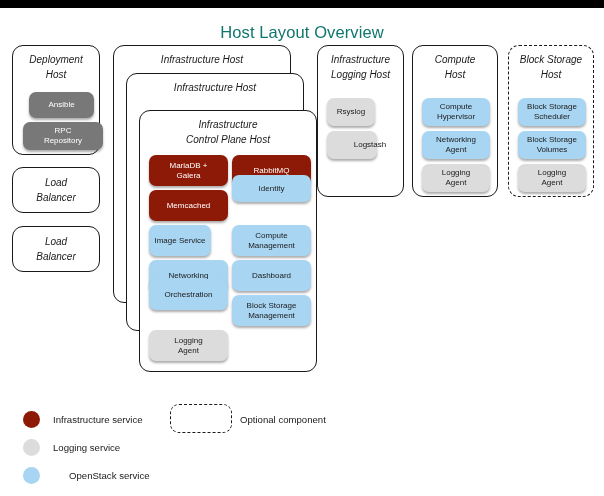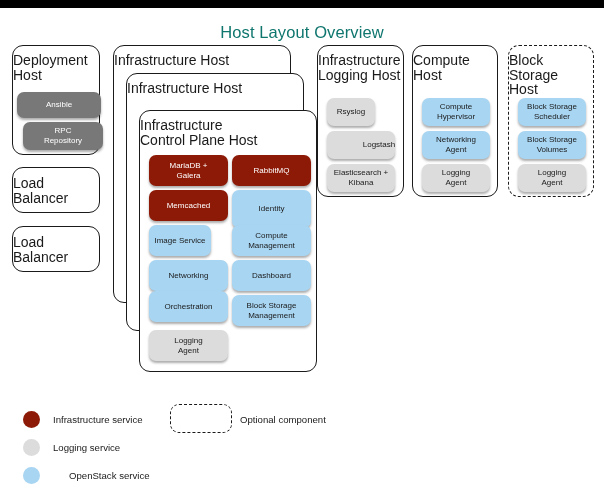--- a/index.html
+++ b/index.html
@@ -38,26 +38,27 @@
     box-sizing: border-box;
     background: #ffffff;
     border: 1.6px solid #1a1a1a;
     border-radius: 11px;
   }
   .host.dashed {
     border-style: dashed;
     border-width: 1.7px;
   }
   .host-title {
-    text-align: left;
-    font-size: 14px;
+    text-align: center;
+    font-size: 10px;
     line-height: 14.5px;
     color: #1a1a1a;
     padding-top: 7px;
     white-space: pre-line;
+    font-style: italic;
   }
 
   
   .pill {
     position: absolute;
     box-sizing: border-box;
     border-radius: 7px;
     display: flex;
     align-items: center;
     justify-content: center;
@@ -98,21 +99,21 @@
 </head>
 <body>
 
 <div id="top-bar"></div>
 
 <div id="page-title">Host Layout Overview</div>
 
 <div class="host" style="left:12px; top:45px; width:88px; height:110px;">
   <div class="host-title">Deployment
 Host</div>
-  <div class="pill deploy" style="left:4px; top:46px; width:84px; height:26px;">Ansible</div>
+  <div class="pill deploy" style="left:16px; top:46px; width:65px; height:26px;">Ansible</div>
   <div class="pill deploy" style="left:10px; top:76px; width:80px; height:28px;">RPC
 Repository</div>
 </div>
 
 <div class="host" style="left:12px; top:167px; width:88px; height:46px;">
   <div class="host-title" style="padding-top:8px;">Load
 Balancer</div>
 </div>
 
 <div class="host" style="left:12px; top:226px; width:88px; height:46px;">
@@ -130,44 +131,42 @@
 
 <div class="host" style="left:139px; top:110px; width:178px; height:262px;">
   <div class="host-title">Infrastructure
 Control Plane Host</div>
 
   <div class="pill infra" style="left:9px; top:44px; width:79px; height:31px;">MariaDB +
 Galera</div>
   <div class="pill infra" style="left:9px; top:79px; width:79px; height:31px;">Memcached</div>
 
   <div class="pill infra" style="left:92px; top:44px; width:79px; height:31px;">RabbitMQ</div>
-  <div class="pill openstack" style="left:92px; top:79px; width:79px; height:38px;">Identity</div>
+  <div class="pill openstack" style="left:92px; top:64px; width:79px; height:27px;">Identity</div>
 
   <div class="pill openstack" style="left:9px; top:114px; width:62px; height:31px;">Image Service</div>
   <div class="pill openstack" style="left:92px; top:114px; width:79px; height:31px;">Compute
 Management</div>
 
   <div class="pill openstack" style="left:9px; top:149px; width:79px; height:31px;">Networking</div>
   <div class="pill openstack" style="left:92px; top:149px; width:79px; height:31px;">Dashboard</div>
 
-  <div class="pill openstack" style="left:9px; top:180px; width:79px; height:31px;">Orchestration</div>
+  <div class="pill openstack" style="left:9px; top:168px; width:79px; height:31px;">Orchestration</div>
   <div class="pill openstack" style="left:92px; top:184px; width:79px; height:31px;">Block Storage
 Management</div>
 
   <div class="pill logging" style="left:9px; top:219px; width:79px; height:31px;">Logging
 Agent</div>
 </div>
 
 <div class="host" style="left:317px; top:45px; width:87px; height:152px;">
   <div class="host-title">Infrastructure
 Logging Host</div>
   <div class="pill logging" style="left:9px; top:52px; width:48px; height:28px;">Rsyslog</div>
-  <div class="pill logging" style="left:9px; top:85px; width:68px; height:28px;padding-left:36px;">Logstash</div>
-  <div class="pill logging" style="left:9px; top:118px; width:68px; height:28px;">Elasticsearch +
-Kibana</div>
+  <div class="pill logging" style="left:9px; top:85px; width:50px; height:28px;padding-left:36px;">Logstash</div>
 </div>
 
 <div class="host" style="left:412px; top:45px; width:86px; height:152px;">
   <div class="host-title">Compute
 Host</div>
   <div class="pill openstack" style="left:9px; top:52px; width:68px; height:28px;">Compute
 Hypervisor</div>
   <div class="pill openstack" style="left:9px; top:85px; width:68px; height:28px;">Networking
 Agent</div>
   <div class="pill logging" style="left:9px; top:118px; width:68px; height:28px;">Logging

